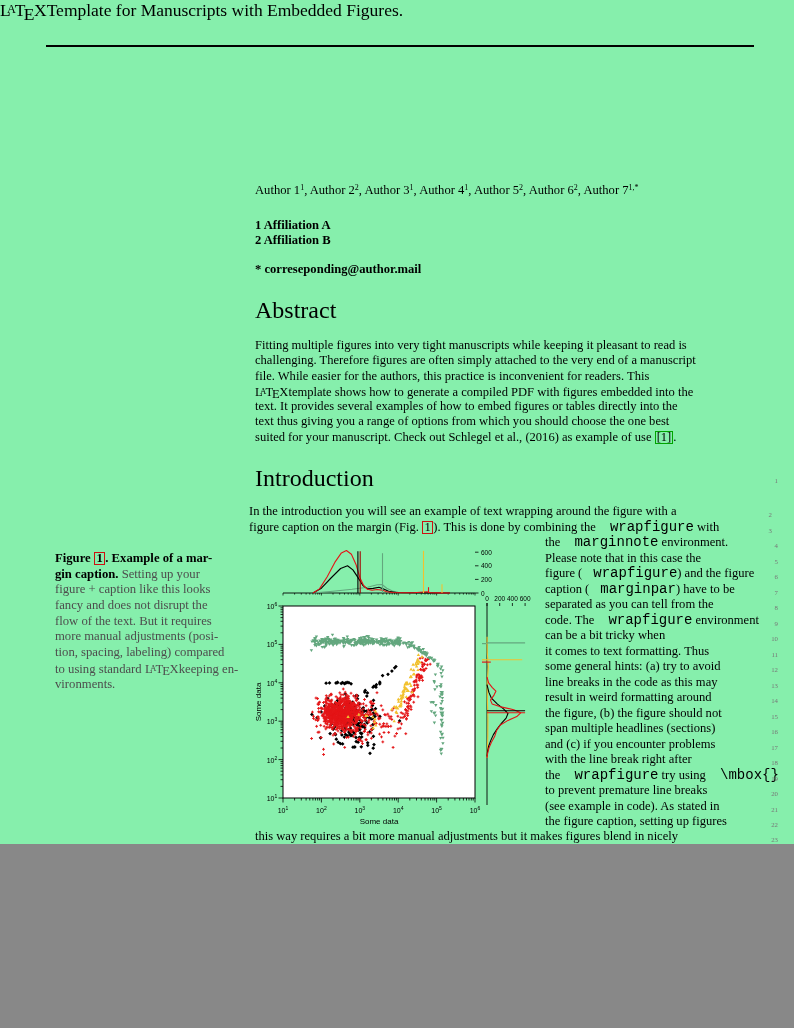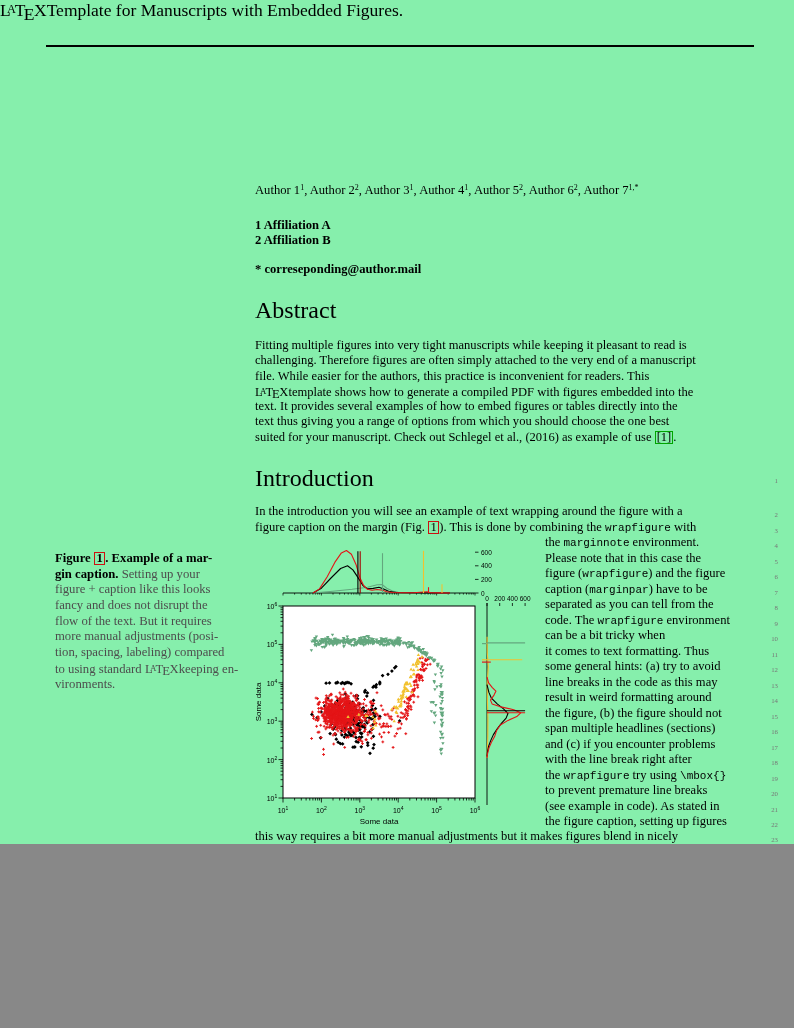--- a/index.html
+++ b/index.html
@@ -15,21 +15,21 @@
   .h2{position:absolute;font-size:24px;font-weight:normal;margin:0;white-space:nowrap;}
   .h-abstract{left:255px;top:297px;}
   .h-intro{left:255px;top:465px;}
   .textstack{position:absolute;font-size:12.55px;}
   .line{position:relative;white-space:nowrap;height:15.5px;line-height:15.5px;}
   .aline{height:15.3px;line-height:15.3px;}
   .capline{height:15.7px;line-height:15.7px;}
   .sup{font-size:8px;position:relative;top:-4px;}
   .bold{font-weight:bold;color:#000;}
   .gray{color:#4d4d4d;}
-  .mono{font-family:"Liberation Mono",monospace;font-size:11px;}
+  .mono{font-family:"Liberation Mono",monospace;font-size:14px;margin-left:11px;}
   .rbox{display:inline-block;border:1px solid #cc1111;padding:0 1.5px;line-height:11px;}
   .gbox{display:inline-block;border:1px solid #00a400;padding:0 1px;line-height:11px;}
   .lnum{position:absolute;top:3px;width:16px;text-align:right;font-size:6.8px;color:#777;}
   .full .lnum{left:507px;} .narrow .lnum{left:217px;}
   .hnum{position:absolute;left:762px;width:16px;text-align:right;font-size:6.8px;color:#777;}
   .caption{left:55px;top:551px;width:192px;font-size:12.7px;color:#4d4d4d;}
   .footer{left:722px;top:952px;font-size:12.6px;color:#333;text-align:right;}
   
   .lxA{font-size:70%;vertical-align:0.22em;margin-left:-0.30em;margin-right:-0.10em;}
   .lxE{vertical-align:-0.21em;margin-left:-0.09em;margin-right:-0.03em;}
@@ -59,21 +59,21 @@
       <div class="line aline"><span>file. While easier for the authors, this practice is inconvenient for readers. This</span></div>
       <div class="line aline"><span><span>L</span><span class="lxA">A</span><span>T</span><span class="lxE">E</span><span>X</span></span><span>template shows how to generate a compiled PDF with figures embedded into the</span></div>
       <div class="line aline"><span>text. It provides several examples of how to embed figures or tables directly into the</span></div>
       <div class="line aline"><span>text thus giving you a range of options from which you should choose the one best</span></div>
       <div class="line aline"><span>suited for your manuscript. Check out Schlegel et al., (2016) as example of use </span><span class="gbox">[1]</span><span>.</span></div>
     </div>
 
   <h2 class="h2 h-intro">Introduction</h2>
   <span class="hnum" id="intro-hnum" style="top:477px;">1</span>
 
-  <div class="textstack full" id="lines-a" style="left:255px;top:504px;">
+  <div class="textstack full" id="lines-a" style="left:249px;top:504px;">
       <div class="line"><span>In the introduction you will see an example of text wrapping around the figure with a</span><span class="lnum">2</span></div>
       <div class="line"><span>figure caption on the margin (Fig. </span><span class="rbox">1</span><span>). This is done by combining the </span><span class="mono">wrapfigure</span><span> with</span><span class="lnum">3</span></div>
     </div>
   <div class="textstack narrow" id="lines-b" style="left:545px;top:535px;">
       <div class="line"><span>the </span><span class="mono">marginnote</span><span> environment.</span><span class="lnum">4</span></div>
       <div class="line"><span>Please note that in this case the</span><span class="lnum">5</span></div>
       <div class="line"><span>figure (</span><span class="mono">wrapfigure</span><span>) and the figure</span><span class="lnum">6</span></div>
       <div class="line"><span>caption (</span><span class="mono">marginpar</span><span>) have to be</span><span class="lnum">7</span></div>
       <div class="line"><span>separated as you can tell from the</span><span class="lnum">8</span></div>
       <div class="line"><span>code. The </span><span class="mono">wrapfigure</span><span> environment</span><span class="lnum">9</span></div>

